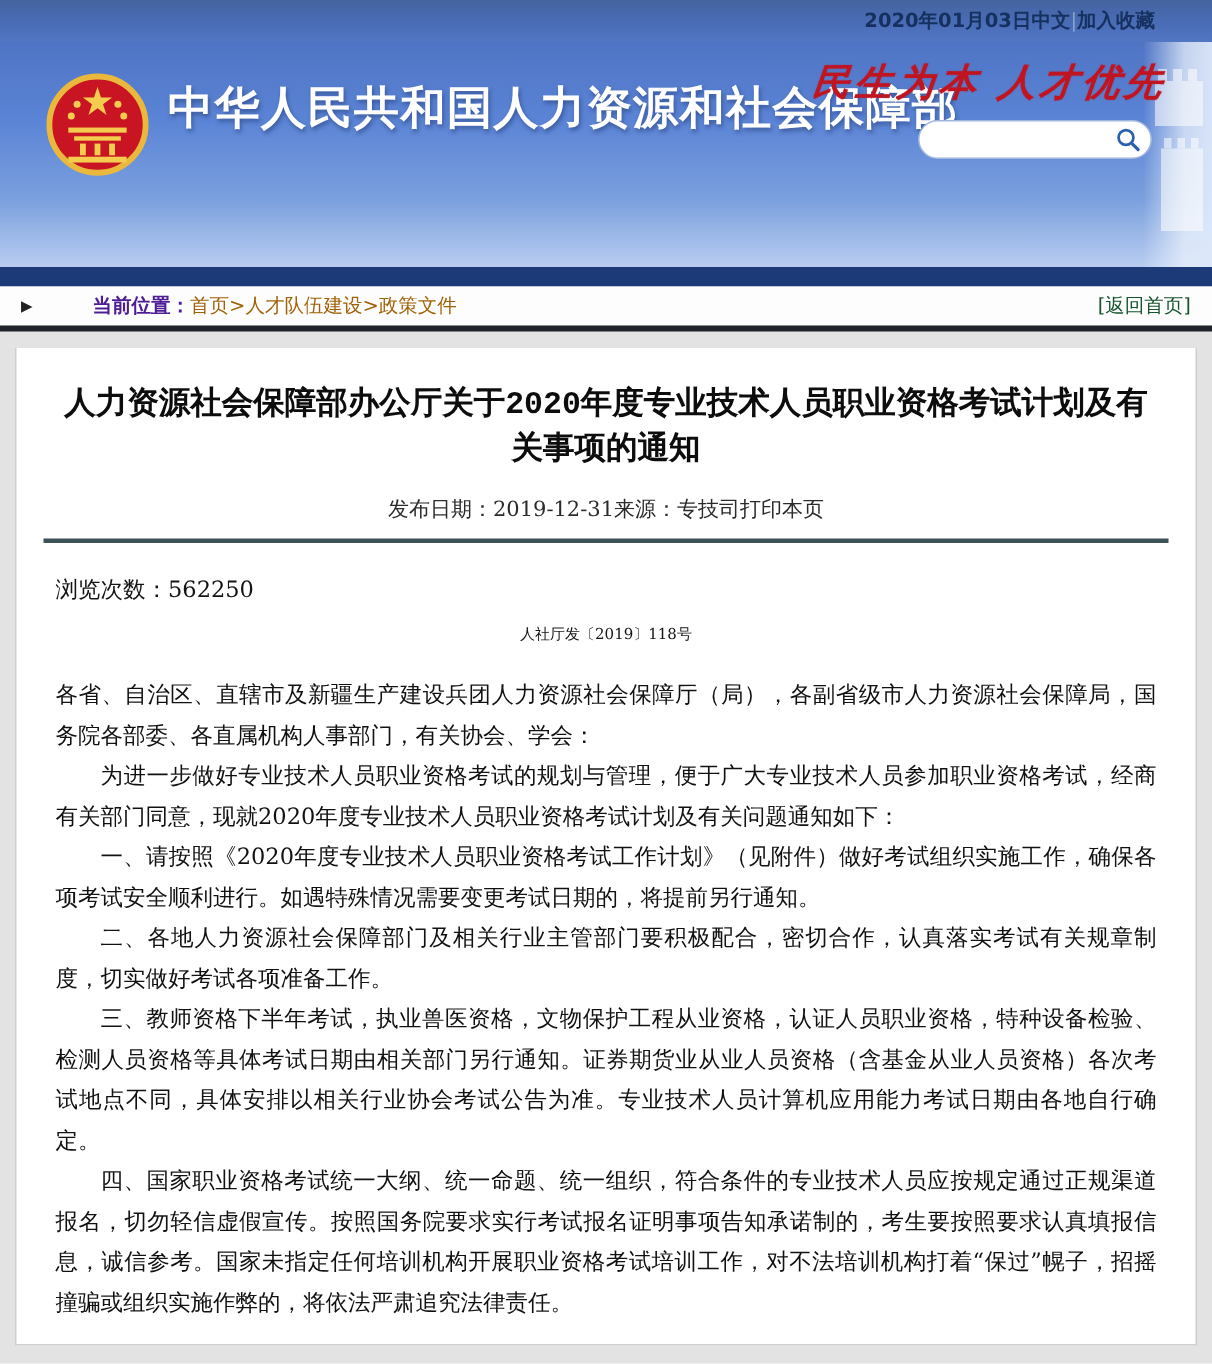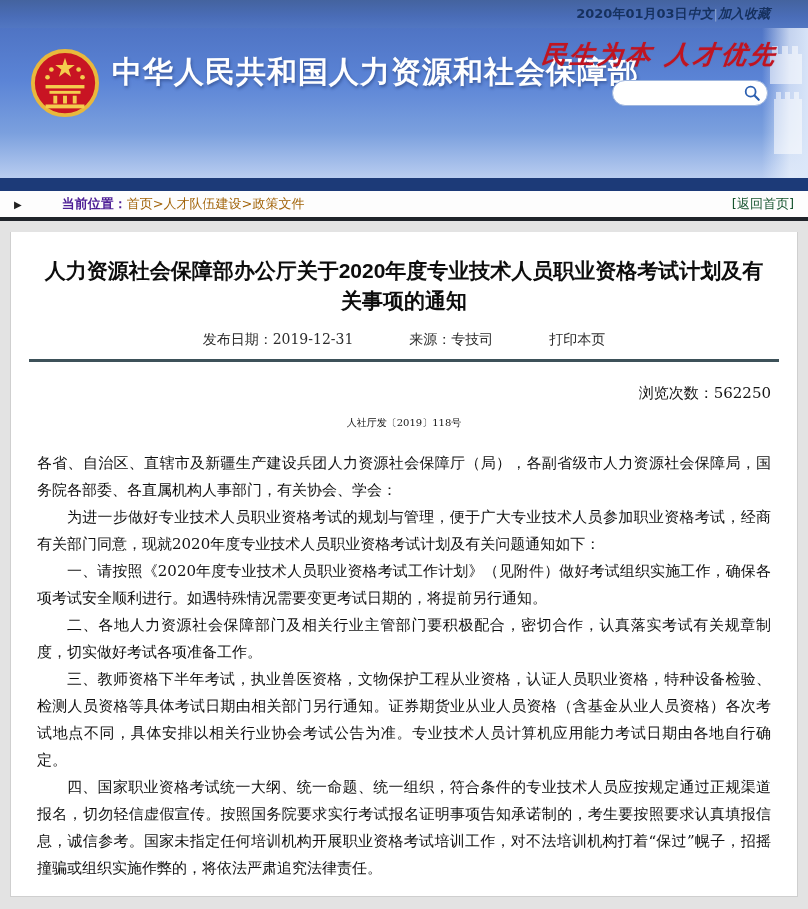--- a/index.html
+++ b/index.html
@@ -12,21 +12,21 @@
   }
 
   
   .topbar {
     height:28px; background:linear-gradient(180deg,#44639f 0%,#4a6db8 60%,#5277c2 100%);
     display:flex; align-items:center; justify-content:flex-end;
     padding-right:38px; gap:0;
     font-size:13px; color:#16315f; font-weight:bold;
   }
   .topbar .divider { color:#8aa4cf; font-weight:normal; }
-  .topbar .lang, .topbar .fav { cursor:pointer;font-style:italic; }
+  .topbar .lang, .topbar .fav { cursor:pointer; }
 
   
   .header {
     position:relative; height:150px;
     background:linear-gradient(180deg,#4f74c4 0%, #5b84d6 35%, #7ba0de 70%, #b9cdf0 100%);
     overflow:hidden;
   }
   .wall-deco {
     position:absolute; right:0; top:0; width:46px; height:150px;
     background:linear-gradient(90deg, rgba(255,255,255,0) 0%, rgba(235,242,252,.75) 60%, rgba(222,233,250,.95) 100%);
@@ -78,30 +78,30 @@
 
   
   .card {
     margin:0 10px; height:665px; background:#fff;
     border:1px solid #cfcfcf; border-top:none;
     font-family:"DejaVu Serif", serif; color:#141414;
     overflow:hidden;
   }
   .art-title {
     margin:24px 30px 0; text-align:center;
-    font-family:Liberation Sans, sans-serif;
+    font-family:Liberation Mono, monospace;
     font-size:21px; font-weight:bold; line-height:30px; color:#0d0d0d;
   }
   .meta {
-    margin-top:15px; display:flex; justify-content:center; gap:56px;
+    margin-top:15px; display:flex; justify-content:center; 
     font-size:14px; color:#2b2b2b;
   }
   .meta .print { cursor:pointer; }
   .rule { margin:10px 18px 0; border-top:3px solid #3d5159; }
-  .views { margin:22px 26px 0; text-align:right; font-size:15px; }
+  .views { margin:22px 26px 0; text-align:left; font-size:15px; }
   .docnum { margin-top:13px; text-align:center; font-size:10px; }
   .body-text { margin:20px 26px 0; }
   .body-text p {
     font-size:15px; line-height:27px; text-align:justify;
     text-indent:2em; color:#111;
   }
   .body-text p.no-indent { text-indent:0; }
 </style>
 </head>
 <body>

